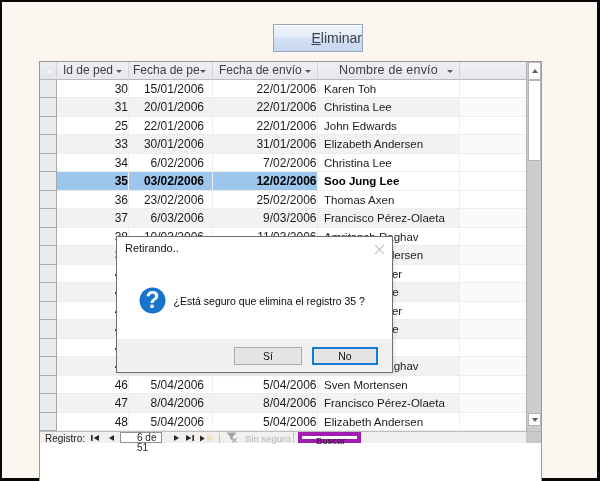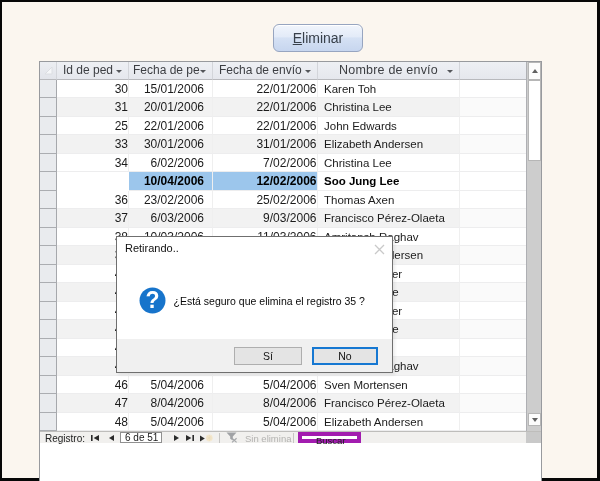--- a/index.html
+++ b/index.html
@@ -4,23 +4,23 @@
 <style>
 * { margin:0; padding:0; box-sizing:border-box; }
 html,body { width:600px; height:481px; }
 body { font-family:"Liberation Sans",sans-serif; position:relative; background:#fbf6ef; overflow:hidden; }
 .frame { position:absolute; left:0; top:0; width:600px; height:481px; border-style:solid; border-color:#070707; border-width:2px 3px 3px 2px; }
 .abs { position:absolute; }
 
 
 #btnEliminar {
   position:absolute; left:273px; top:23.5px; width:90px; height:28px;
-  border:1px solid #97a5c0; border-radius:6px;
+  border:1px solid #97a5c0; border-radius:0;
   background:linear-gradient(to bottom,#f1f5fc 0%,#e3ebf8 45%,#d5e1f4 50%,#c7d6ef 100%); box-shadow:inset 0 1px 0 #fff;
-  font-size:14px; color:#38404a; text-align:center; line-height:26px;
+  font-size:14px; color:#38404a; text-align:right; line-height:26px;
 }
 #btnEliminar u { text-decoration:underline; }
 
 
 #grid { position:absolute; left:39px; top:61px; width:503px; height:449px; border:1px solid #989a9e; background:#fff; }
 
 
 .hdr { position:absolute; top:0; height:17.5px; background:linear-gradient(to bottom,#eef0f4,#e5e7ed); border-right:1px solid #d3d5da; border-bottom:1px solid #b8b9bd; font-size:12px; color:#3c3e42; line-height:17px; white-space:nowrap; overflow:hidden; }
 .hdr .arr { position:absolute; right:6px; top:7.5px; width:0; height:0; border-left:3px solid transparent; border-right:3px solid transparent; border-top:3.5px solid #54565a; }
 #hSel { left:0; width:17px; background:linear-gradient(to bottom,#eceef2,#e2e4ea); }
@@ -49,21 +49,21 @@
 .sbtn { position:absolute; left:1px; width:13px; background:#fcfcfc; border:1px solid #b6b6b6; }
 #sbUp { top:0; height:17.5px; }
 #sbThumb { top:17.5px; height:81.5px; background:#fff; border:1px solid #b6b6b6; position:absolute; left:1px; width:13px; }
 #sbDown { top:350.5px; height:13.5px; }
 .tri-up { position:absolute; left:3px; top:6px; width:0; height:0; border-left:3.5px solid transparent; border-right:3.5px solid transparent; border-bottom:4px solid #606060; }
 .tri-dn { position:absolute; left:3px; top:4.5px; width:0; height:0; border-left:3.5px solid transparent; border-right:3.5px solid transparent; border-top:4px solid #606060; }
 
 
 #nav { position:absolute; left:0; top:368.5px; width:501px; height:12.5px; background:#f1f0ee; border-top:1px solid #bebdbb; font-size:10px; color:#222; }
 #navCorner { position:absolute; left:486px; top:369.5px; width:15px; height:11.5px; background:#c9c9c9; }
-#recBox { position:absolute; left:80px; top:0.5px; width:42px; height:11px; background:#fff; border:1px solid #909090; line-height:10px; padding-left:4px; font-size:10px; }
+#recBox { position:absolute; left:80px; top:0.5px; width:42px; height:11px; background:#fff; border:1px solid #909090; line-height:10px; padding-left:16px; font-size:10px; }
 #searchBox { position:absolute; left:258px; top:0.5px; width:63px; height:11px; background:#fff; border:4px solid #a21caf; line-height:10px; padding-left:14px; font-size:9.5px; }
 .vsep { position:absolute; top:1px; width:1px; height:10px; background:#c6c5c3; }
 .navlab { position:absolute; top:1px; line-height:11px; }
 .gray { color:#b3b2b0; }
 
 
 #dlg { position:absolute; left:116px; top:236px; width:277px; height:137px; background:#fff; border:1px solid #6f6f6f; box-shadow:2px 2px 3px rgba(0,0,0,0.07); }
 #dlgTitle { position:absolute; left:8px; top:5px; font-size:11px; color:#111; }
 #dlgX { position:absolute; right:7px; top:7px; }
 #dlgMsg { position:absolute; left:56.5px; top:58px; font-size:10.5px; color:#090909; }
@@ -125,21 +125,22 @@
   <div class="row" style="top:91.5px">
         <div class="c sel"></div>
         <div class="c cid">34</div>
         <div class="c cf1">6/02/2006</div>
         <div class="c cf2">7/02/2006</div>
         <div class="c cnm">Christina Lee</div>
         <div class="c cfl"></div>
       </div>
   <div class="row hl" style="top:110.0px">
         <div class="c sel"></div>
-        <div class="c cf1">10/04/2006</div>
+        <div class="c cid">35</div>
+        <div class="c cf1">03/02/2006</div>
         <div class="c cf2">12/02/2006</div>
         <div class="c cnm">Soo Jung Lee</div>
         <div class="c cfl"></div>
       </div>
   <div class="row" style="top:128.5px">
         <div class="c sel"></div>
         <div class="c cid">36</div>
         <div class="c cf1">23/02/2006</div>
         <div class="c cf2">25/02/2006</div>
         <div class="c cnm">Thomas Axen</div>
@@ -271,21 +272,21 @@
     <svg class="abs" style="left:160px; top:2px;" width="13" height="8">
         <path d="M0 1.5 L4.8 4.5 L0 7.5 Z" fill="#2a2a2a"></path>
         <circle cx="9.3" cy="4" r="3.4" fill="#f4e8d0"></circle>
         <path d="M9.3 1 L9.3 7 M6.4 4 L12.2 4 M7.2 1.9 L11.4 6.1 M11.4 1.9 L7.2 6.1" stroke="#eadbb8" stroke-width="0.7"></path>
       </svg>
     <span class="vsep" style="left:179px;"></span>
     <svg class="abs" style="left:186px; top:0.5px;" width="12" height="11">
         <path d="M0.5 0.5 L10.5 0.5 L6.8 4.6 L6.8 8.6 L4.2 6.7 L4.2 4.6 Z" fill="#a0a2a5"></path>
         <path d="M6 6.2 L10.6 10.4 M10.6 6.2 L6 10.4" stroke="#a6a8ab" stroke-width="1.2"></path>
       </svg>
-    <span class="navlab gray" style="left:205px; font-size:9.5px;">Sin elimina</span>
+    <span class="navlab gray" style="left:205px; font-size:9.5px;">Sin seguro</span>
     <span class="vsep" style="left:253px;"></span>
     <span id="searchBox">Buscar</span>
   </div>
   <div id="navCorner"></div>
 </div>
 
 <div id="dlg">
   <div id="dlgTitle">Retirando..</div>
   <svg id="dlgX" width="11" height="11">
       <path d="M1 1 L10 10 M10 1 L1 10" stroke="#c9c9c9" stroke-width="1.3"></path>

